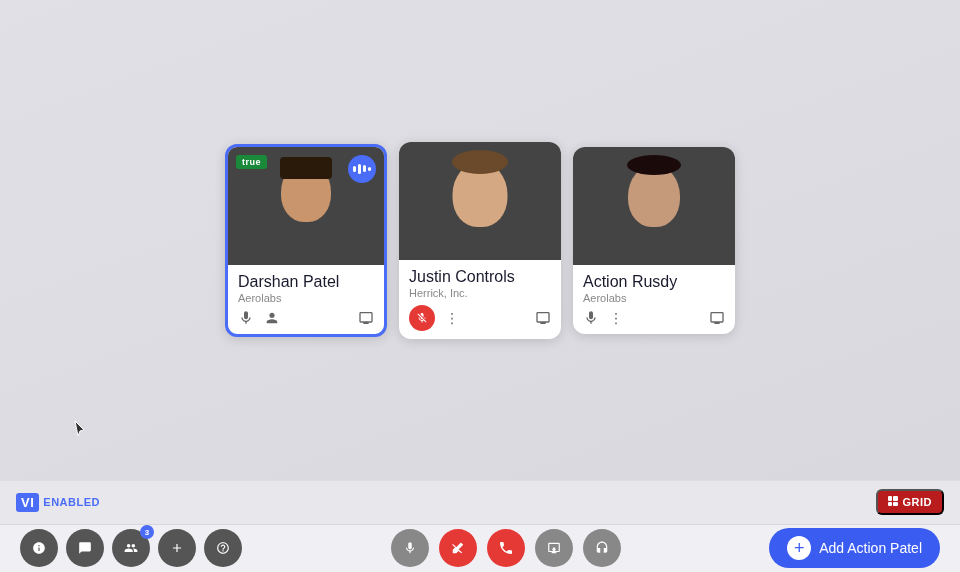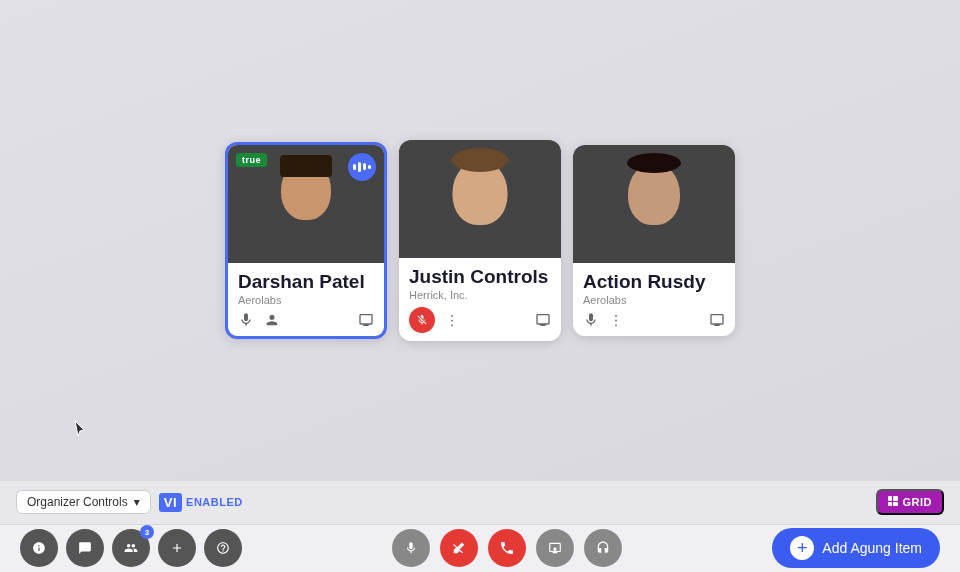--- a/index.html
+++ b/index.html
@@ -163,22 +163,22 @@
     .speaking-bars span:nth-child(1) { height: 6px; }
     .speaking-bars span:nth-child(2) { height: 10px; }
     .speaking-bars span:nth-child(3) { height: 7px; }
     .speaking-bars span:nth-child(4) { height: 4px; }
 
     
     .card-info {
       padding: 8px 10px 0 10px;
     }
     .card-name {
-      font-size: 19px;
-      font-weight: 700;
+      font-size: 16px;
+      font-weight: 400;
       color: #1a1a2e;
     }
     .card-company {
       font-size: 11px;
       color: #888;
       margin-top: 1px;
     }
 
     
     .card-controls {
@@ -264,21 +264,21 @@
       color: #4a6cf7;
       letter-spacing: 0.5px;
     }
 
     .spacer { flex: 1; }
 
     .grid-btn {
       display: flex;
       align-items: flex-start;
       gap: 5px;
-      background: #a21caf;
+      background: #b91c1c;
       color: #fff;
       border-radius: 6px;
       padding: 5px 10px;
       font-size: 11px;
       font-weight: 700;
       cursor: pointer;
       letter-spacing: 0.5px;
     }
 
     
@@ -507,24 +507,20 @@
     <svg width="12" height="18" viewBox="0 0 12 18" fill="none">
       <path d="M1 1l9 9-4 1-2 5-3-15z" fill="#333" stroke="#fff" stroke-width="1"></path>
     </svg>
   </div>
 
 </div>
 
 <div class="bottom-bar">
 
   <div class="controls-bar">
-    <div class="organizer-dropdown">
-      <span>Organizer Controls</span>
-      <span>▾</span>
-    </div>
     <div style="display:flex;align-items:center;gap:4px;">
       <span class="vi-badge">VI</span>
       <span class="vi-enabled-text">ENABLED</span>
     </div>
     <div class="spacer"></div>
     <button class="grid-btn">
       <div class="grid-icon-svg">
         <span></span>
           <span></span>
           <span></span>
@@ -591,19 +587,19 @@
       <button class="tool-btn" style="background:#888;color:#fff;">
         <svg width="14" height="14" viewBox="0 0 24 24" fill="white">
             <path d="M12 1c-4.97 0-9 4.03-9 9v7c0 1.66 1.34 3 3 3h3v-8H5v-2c0-3.87 3.13-7 7-7s7 3.13 7 7v2h-4v8h3c1.66 0 3-1.34 3-3v-7c0-4.97-4.03-9-9-9z"></path>
           </svg>
       </button>
     </div>
 
     <div class="toolbar-right">
       <button class="add-action-btn">
         <div class="plus-circle">+</div>
-        <span>Add Agung Item</span>
+        <span>Add Action Patel</span>
       </button>
     </div>
 
   </div>
 
 </div>
 
 </body></html>

